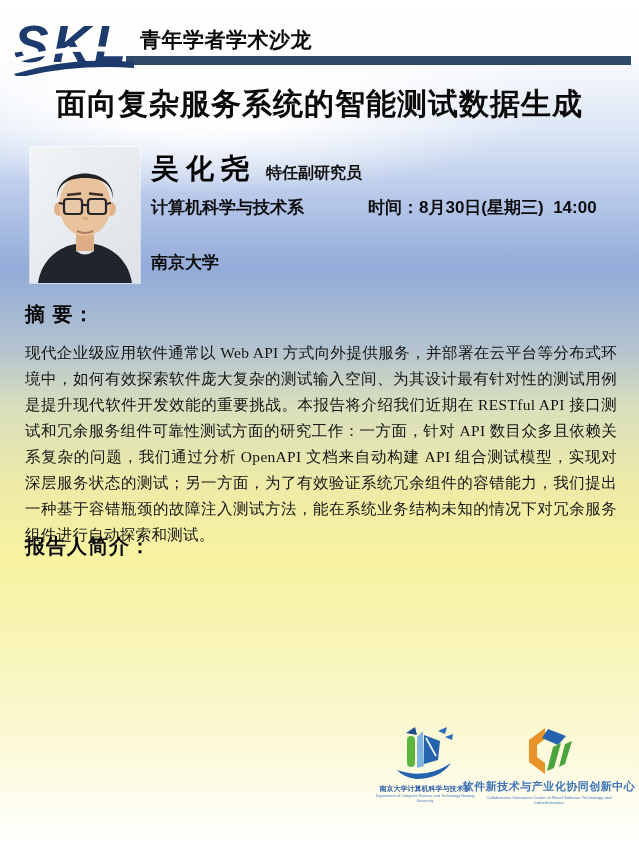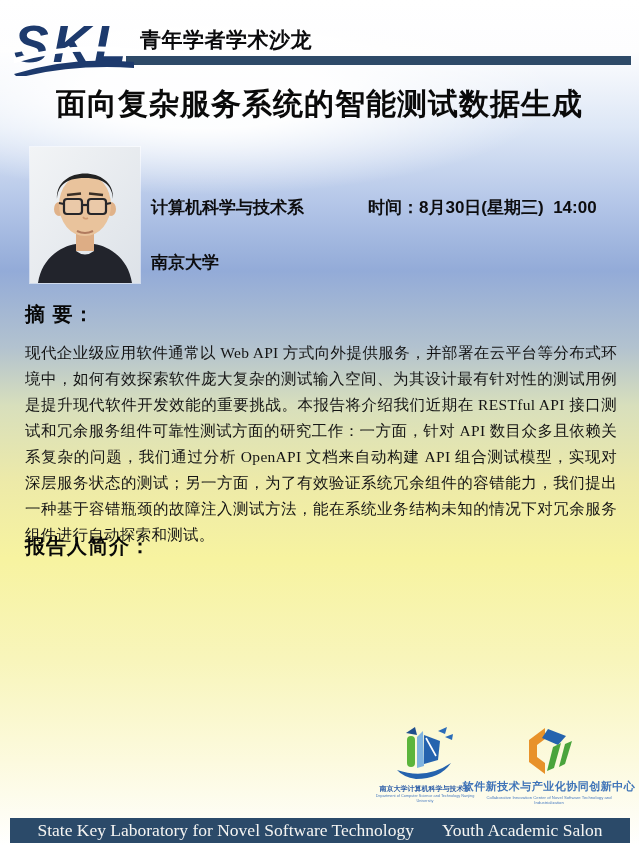--- a/index.html
+++ b/index.html
@@ -92,20 +92,24 @@
     <path d="M37,48 L51,46.5" stroke="#3a2f26" stroke-width="2.4" fill="none"></path>
     <path d="M59,46.5 L73,48" stroke="#3a2f26" stroke-width="2.4" fill="none"></path>
     <rect x="34" y="52" width="18" height="15" rx="3" fill="rgba(250,250,252,0.12)" stroke="#26262a" stroke-width="2.2"></rect>
     <rect x="58" y="52" width="18" height="15" rx="3" fill="rgba(250,250,252,0.12)" stroke="#26262a" stroke-width="2.2"></rect>
     <path d="M52,58 L58,58" stroke="#26262a" stroke-width="2.2"></path>
     <path d="M34,57 L29,56 M76,57 L81,56" stroke="#26262a" stroke-width="2.2"></path>
     <path d="M53,70 Q55,73 58,71" stroke="#cf9c74" stroke-width="1.6" fill="none"></path>
     <path d="M47,84 Q55,88 63,84" stroke="#b07a5e" stroke-width="2" fill="none"></path>
   </svg>
 
+  <div class="name-row">
+    <span class="speaker-name">吴 化 尧</span>
+    <span class="speaker-pos">特任副研究员</span>
+  </div>
   <div class="info dept">计算机科学与技术系</div>
   <div class="info univ">南京大学</div>
   <div class="info time">时间：8月30日(星期三)  14:00</div>
 
   <div class="sec-heading abstract-heading">摘 要：</div>
   <div class="sec-body abstract-body">现代企业级应用软件通常以 Web API 方式向外提供服务，并部署在云平台等分布式环境中，如何有效探索软件庞大复杂的测试输入空间、为其设计最有针对性的测试用例是提升现代软件开发效能的重要挑战。本报告将介绍我们近期在 RESTful API 接口测试和冗余服务组件可靠性测试方面的研究工作：一方面，针对 API 数目众多且依赖关系复杂的问题，我们通过分析 OpenAPI 文档来自动构建 API 组合测试模型，实现对深层服务状态的测试；另一方面，为了有效验证系统冗余组件的容错能力，我们提出一种基于容错瓶颈的故障注入测试方法，能在系统业务结构未知的情况下对冗余服务组件进行自动探索和测试。</div>
 
   <div class="sec-heading bio-heading">报告人简介：</div>
 
   <div class="logo-block njucs-block">
@@ -127,18 +131,14 @@
     <svg class="logo-svg" width="52" height="50" viewBox="0 0 52 50" xmlns="http://www.w3.org/2000/svg">
       <path d="M22,2 L6,14 L6,36 L22,48 L22,37 L14,31 L14,19 L22,13 Z" fill="#e8922a"></path>
       <path d="M25,3 L43,10 L35,19 L19,12 Z" fill="#2563ae"></path>
       <path d="M30,21 L38,17 L31,42 L24,45 Z" fill="#4aa43c"></path>
       <path d="M42,18 L49,15 L42,38 L36,41 Z" fill="#4aa43c"></path>
     </svg>
     <span class="cap-zh">软件新技术与产业化协同创新中心</span>
     <span class="cap-en">Collaborative Innovation Center of Novel Software Technology and Industrialization</span>
   </div>
 
-  <div class="footer-bar">
-    <span>State Key Laboratory for Novel Software Technology</span>
-    <span>Youth Academic Salon</span>
-  </div>
 
 </div>
 
 </body></html>

